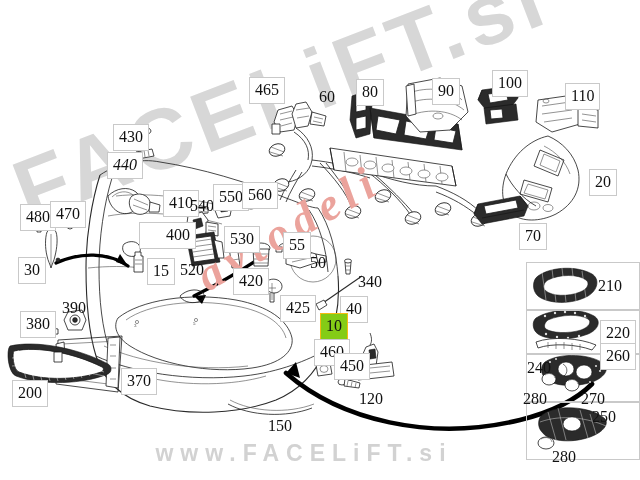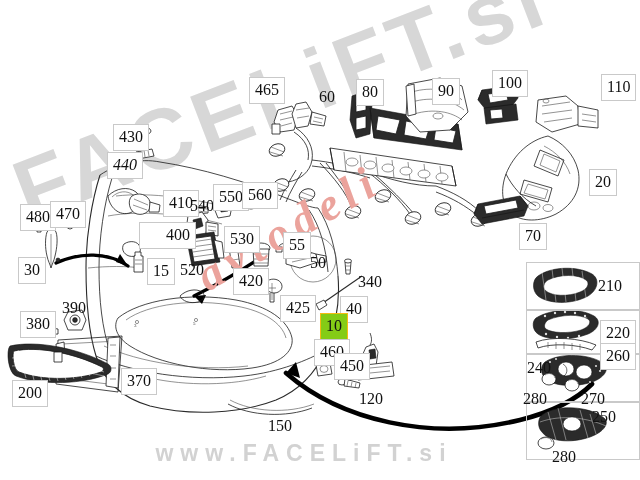--- a/index.html
+++ b/index.html
@@ -559,21 +559,21 @@
   <div class="panel" style="left:526px; top:402px; width:114px; height:58px;"></div>
 
   <div id="callout-layer">
       <div class="lbl" style="left: 113px; top: 124px;">430</div>
       <div class="lbl" style="left: 107px; top: 152px; font-style: italic;">440</div>
       <div class="lbl" style="left: 249px; top: 77px;">465</div>
       <div class="lbl nobox" style="left: 319px; top: 89px;">60</div>
       <div class="lbl" style="left: 356px; top: 79px;">80</div>
       <div class="lbl" style="left: 432px; top: 78px;">90</div>
       <div class="lbl" style="left: 492px; top: 70px;">100</div>
-      <div class="lbl" style="left: 565px; top: 74px; margin-left: 36px;">110</div>
+      <div class="lbl" style="left: 565px; top: 83px;">110</div>
       <div class="lbl" style="left: 589px; top: 169px;">20</div>
       <div class="lbl" style="left: 519px; top: 223px;">70</div>
       <div class="lbl" style="left: 163px; top: 190px;">410</div>
       <div class="lbl" style="left: 139px; top: 222px; padding-left: 26px;">400</div>
       <div class="lbl nobox" style="left: 190px; top: 198px;">540</div>
       <div class="lbl" style="left: 213px; top: 184px;">550</div>
       <div class="lbl" style="left: 242px; top: 182px;">560</div>
       <div class="lbl" style="left: 20px; top: 204px;">480</div>
       <div class="lbl" style="left: 50px; top: 201px;">470</div>
       <div class="lbl" style="left: 18px; top: 257px;">30</div>

